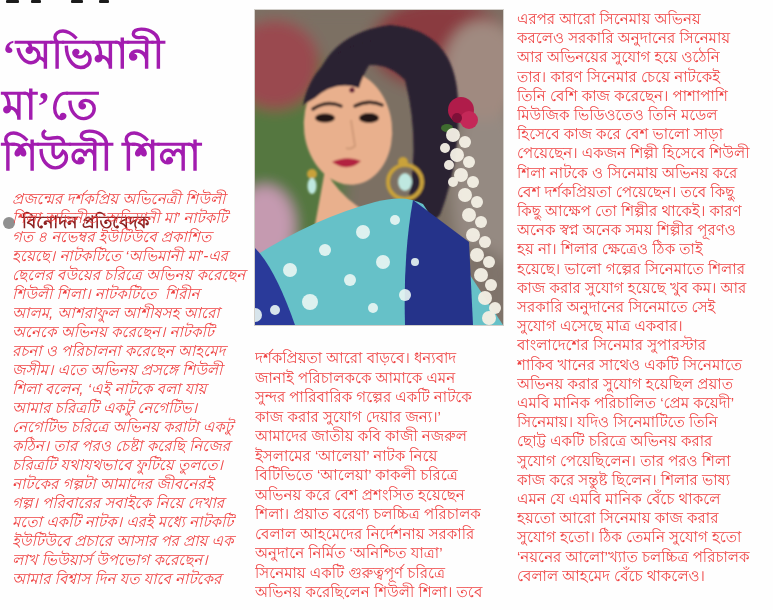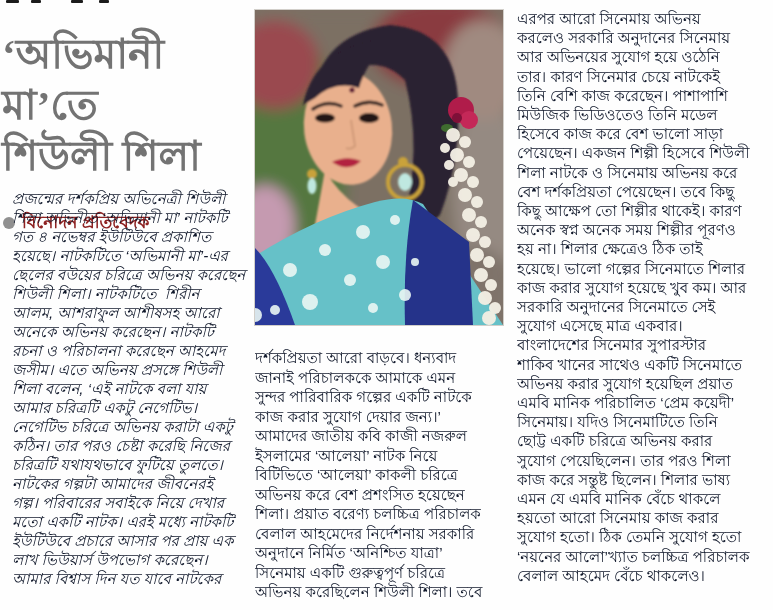--- a/index.html
+++ b/index.html
@@ -21,21 +21,21 @@
   }
   .byline{
     position:absolute;left:3px;top:163px;width:250px;height:24px;
     display:flex;align-items:center;gap:7px;
     font-weight:700;font-size:17px;margin-top:48px;
   }
   .byline .bullet{
     width:12px;height:12px;border-radius:50%;background:#909090;flex:0 0 auto;
   }
   .bodycol{
-    position:absolute;color:#0f172a;font-size:15px;line-height:19px;
+    position:absolute;color:#ef4444;font-size:15px;line-height:19px;
     white-space:pre;overflow:hidden;
   }
   .col-left{left:12px;top:189px;width:249px;height:402px;font-style:italic;}
   .col-mid{left:255px;top:348px;width:253px;height:258px;line-height:19.5px;}
   .col-right{left:517px;top:9px;width:255px;height:580px;line-height:19.2px;}
 
   .photo{
     position:absolute;left:255px;top:10px;width:248px;height:315px;
     outline:1px solid #d2cfca;background:#7b6f63;overflow:hidden;
   }
@@ -44,21 +44,21 @@
 </head>
 <body>
 
 <div class="page">
 
   <div class="artifact" style="left:6px;width:13px;"></div>
   <div class="artifact" style="left:31px;width:10px;"></div>
   <div class="artifact" style="left:71px;width:12px;"></div>
   <div class="artifact" style="left:99px;width:10px;"></div>
 
-  <h1 class="headline" style="color: #737373;">‘অভিমানী
+  <h1 class="headline" style="color: #a21caf;">‘অভিমানী
 মা’তে
 শিউলী শিলা</h1>
 
   <div class="byline">
     <span class="bullet"></span>
     <span style="color: rgb(142, 34, 34);">বিনোদন প্রতিবেদক</span>
   </div>
 
   <div class="bodycol col-left">প্রজন্মের দর্শকপ্রিয় অভিনেত্রী শিউলী
 শিলা অভিনীত ‘অভিমানী মা’ নাটকটি

